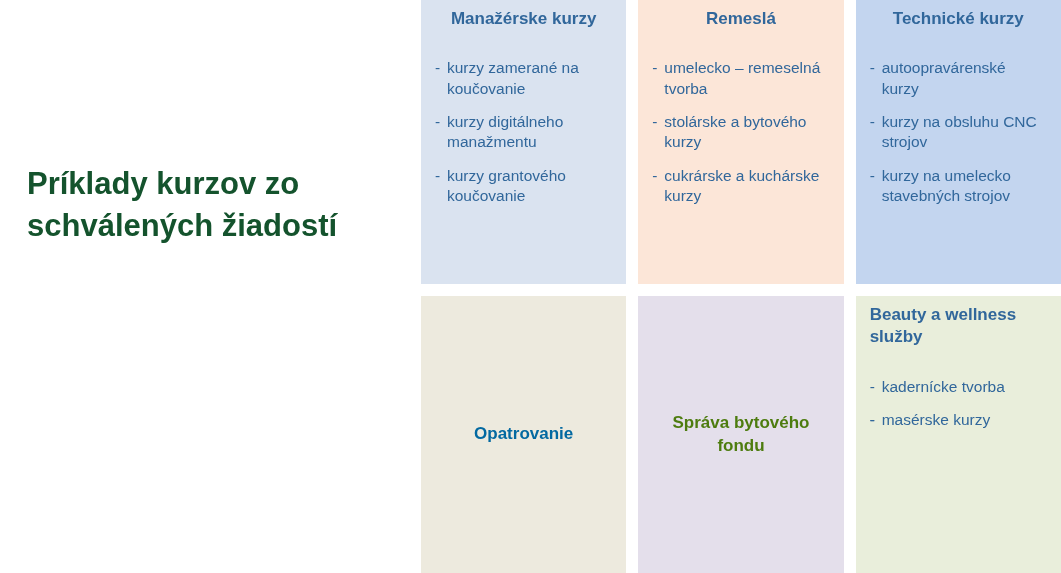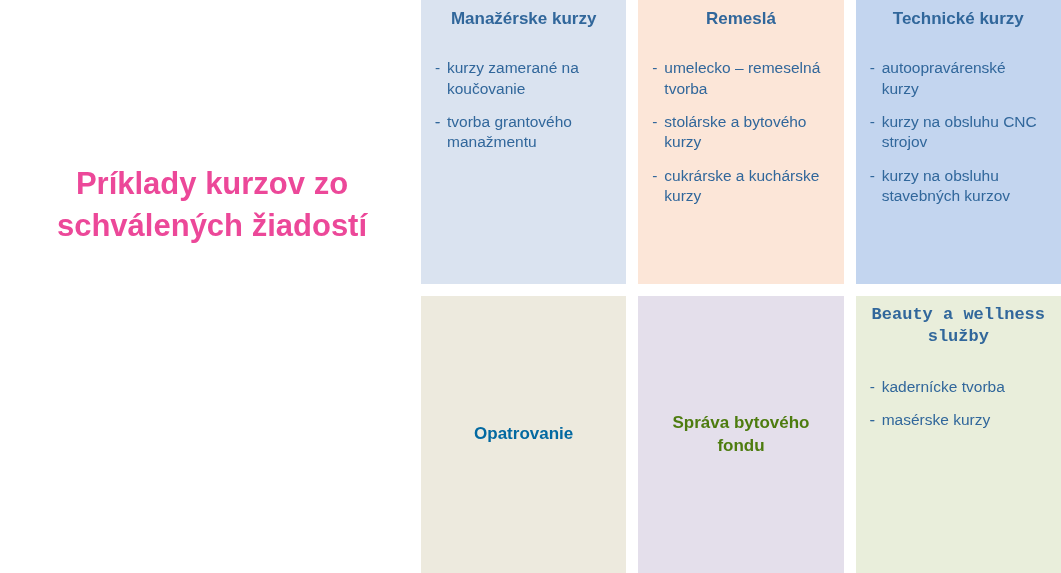--- a/index.html
+++ b/index.html
@@ -80,22 +80,21 @@
     font-size: 17px;
     font-weight: bold;
     color: #31679b;
     line-height: 1.32;
     margin: 0;
   }
   .card.align-center > .card-inner > .card-title {
     text-align: center;
   }
   .card.align-left > .card-inner > .card-title {
-    text-align: center;
-    font-family: Liberation Mono, monospace;
+    text-align: left;
   }
 
   .card-list {
     list-style: none;
     margin: 0;
     padding: 0;
     color: #31679b;
     font-size: 15.5px;
     line-height: 1.31;
   }
@@ -115,50 +114,50 @@
     position: absolute;
     left: 0;
     top: 0;
   }
 </style>
 </head>
 <body>
 
 <div id="slide" style="background: rgb(255, 255, 255);">
 
-  <div id="title-block" style="color: #ec4899; text-align: center;">Príklady kurzov zo schválených žiadostí</div>
+  <div id="title-block" style="color: #14532d;">Príklady kurzov zo schválených žiadostí</div>
 
   <div id="card-grid">
       <div class="card layout-list align-center" style="background: rgb(218, 227, 240);">
         <div class="card-inner">
           <div class="card-title" style="color: rgb(49, 103, 155);">Manažérske kurzy</div>
           <ul class="card-list" style="color: rgb(49, 103, 155);">
             <li class="card-list-item"><span class="dash">-</span><span class="course-label">kurzy zamerané na koučovanie</span></li>
-            <li class="card-list-item"><span class="dash">-</span></li>
-            <li class="card-list-item"><span class="dash">-</span><span class="course-label">tvorba grantového manažmentu</span></li>
+            <li class="card-list-item"><span class="dash">-</span><span class="course-label">kurzy digitálneho manažmentu</span></li>
+            <li class="card-list-item"><span class="dash">-</span><span class="course-label">kurzy grantového koučovanie</span></li>
           </ul>
         </div>
       </div>
       <div class="card layout-list align-center" style="background: rgb(252, 230, 216);">
         <div class="card-inner">
           <div class="card-title" style="color: rgb(49, 103, 155);">Remeslá</div>
           <ul class="card-list" style="color: rgb(49, 103, 155);">
             <li class="card-list-item"><span class="dash">-</span><span class="course-label">umelecko – remeselná tvorba</span></li>
             <li class="card-list-item"><span class="dash">-</span><span class="course-label">stolárske a bytového kurzy</span></li>
             <li class="card-list-item"><span class="dash">-</span><span class="course-label">cukrárske a kuchárske kurzy</span></li>
           </ul>
         </div>
       </div>
       <div class="card layout-list align-center" style="background: rgb(195, 213, 239);">
         <div class="card-inner">
           <div class="card-title" style="color: rgb(49, 103, 155); text-align: center;">Technické kurzy</div>
           <ul class="card-list" style="color: rgb(49, 103, 155);">
             <li class="card-list-item"><span class="dash">-</span><span class="course-label">autoopravárenské kurzy</span></li>
             <li class="card-list-item"><span class="dash">-</span><span class="course-label">kurzy na obsluhu CNC strojov</span></li>
-            <li class="card-list-item"><span class="dash">-</span><span class="course-label">kurzy na obsluhu stavebných kurzov</span></li>
+            <li class="card-list-item"><span class="dash">-</span><span class="course-label">kurzy na umelecko stavebných strojov</span></li>
           </ul>
         </div>
       </div>
       <div class="card layout-centered align-center" style="background: rgb(237, 234, 222);">
         <div class="card-inner">
           <div class="card-title" style="color: #0369a1;">Opatrovanie</div>
         </div>
       </div>
       <div class="card layout-centered align-center" style="background: rgb(228, 223, 235);">
         <div class="card-inner">

